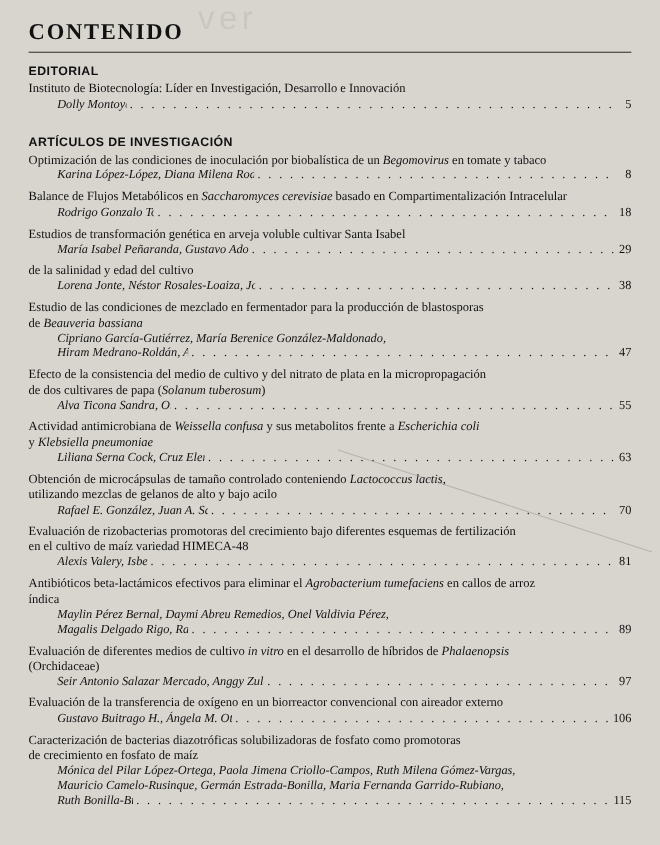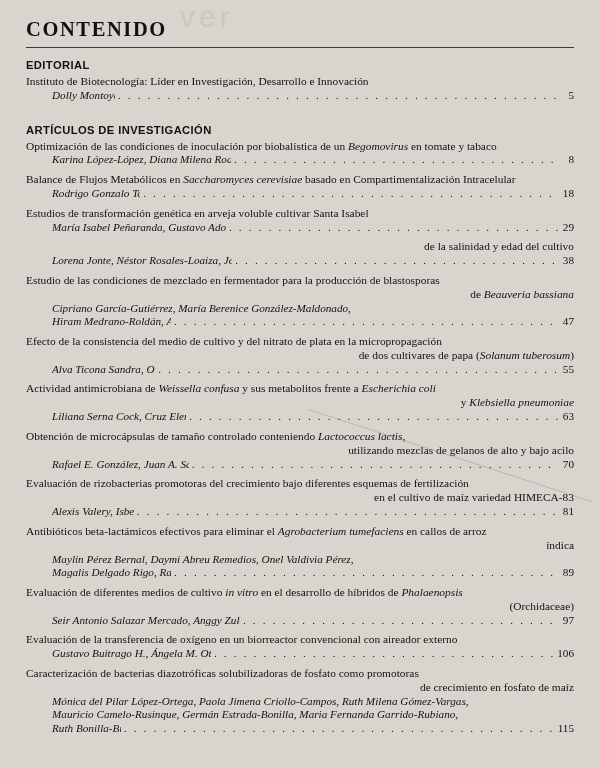--- a/index.html
+++ b/index.html
@@ -87,21 +87,20 @@
   .pagenum {
     flex: 0 0 auto;
     font-style: normal;
     font-size: 11.2px;
     text-align: right;
     min-width: 16px;
   }
   .it { font-style: italic; }
   .sub-line {
     padding-left: 0;
-    text-align: right;
   }
   .watermark {
     position: absolute;
     top: 0px;
     left: 180px;
     font-size: 30px;
     color: rgba(140,140,140,0.18);
     letter-spacing: 4px;
     font-family: "Liberation Sans", sans-serif;
     pointer-events: none;
@@ -210,21 +209,21 @@
     <div class="title sub-line">utilizando mezclas de gelanos de alto y bajo acilo</div>
     <div class="authors-line">
       <span class="authors-text">Rafael E. González, Juan A. Salazar, Jaime A. Pérez.</span>
       <span class="dots">. . . . . . . . . . . . . . . . . . . . . . . . . . . . . . . . . . . . . . . . . . . . . . . . . . . . . . . . . . . . . . . .</span>
       <span class="pagenum">70</span>
     </div>
   </div>
 
   <div class="entry">
     <div class="title">Evaluación de rizobacterias promotoras del crecimiento bajo diferentes esquemas de fertilización</div>
-    <div class="title sub-line">en el cultivo de maíz variedad HIMECA-83</div>
+    <div class="title sub-line">en el cultivo de maíz variedad HIMECA-48</div>
     <div class="authors-line">
       <span class="authors-text">Alexis Valery, Isbelia Reyes</span>
       <span class="dots">. . . . . . . . . . . . . . . . . . . . . . . . . . . . . . . . . . . . . . . . . . . . . . . . . . . . . . . . . . . . . . . .</span>
       <span class="pagenum">81</span>
     </div>
   </div>
 
   <div class="entry">
     <div class="title">Antibióticos beta-lactámicos efectivos para eliminar el <span class="it">Agrobacterium tumefaciens</span> en callos de arroz</div>
     <div class="title sub-line">índica</div>

